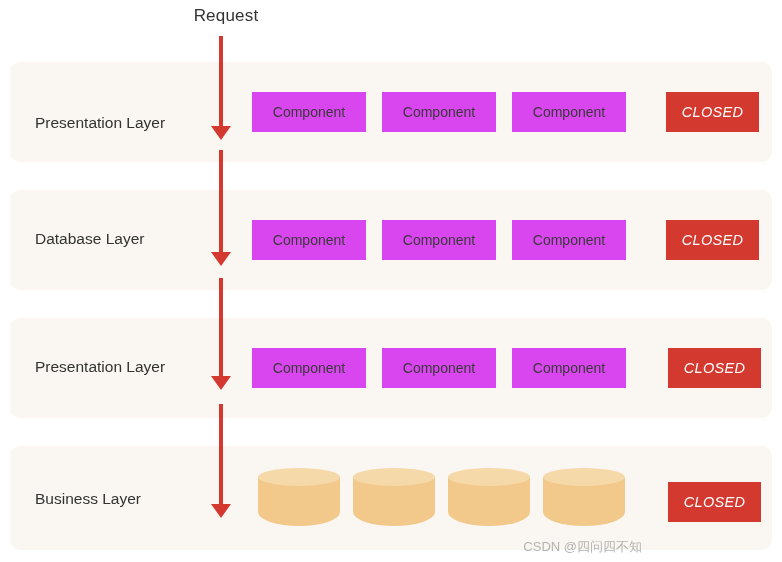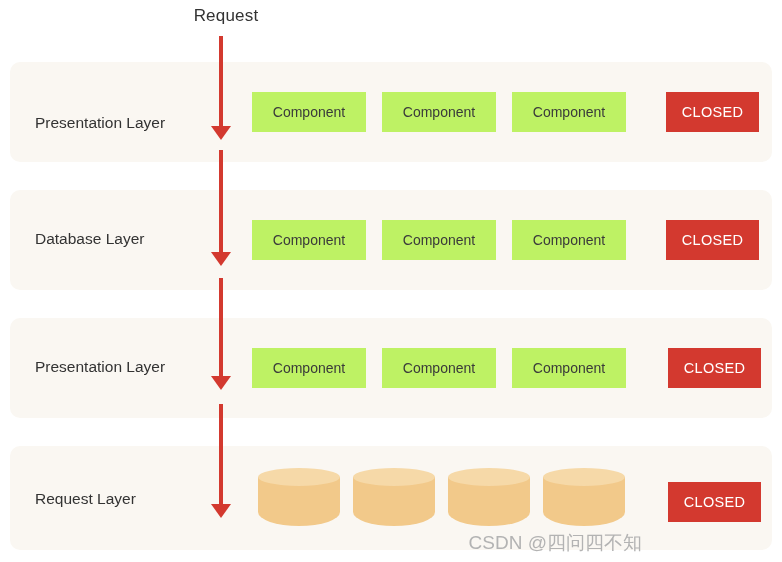--- a/index.html
+++ b/index.html
@@ -49,40 +49,41 @@
     font-size: 15.5px;
     color: #333333;
     white-space: nowrap;
   }
 
   
   .component {
     position: absolute;
     width: 114px;
     height: 40px;
-    background: #bef264;
+    background: #d946ef;
     color: #3a3a3a;
     font-size: 14px;
     display: flex;
     align-items: center;
     justify-content: center;
   }
 
   
   .closed {
     position: absolute;
     width: 93px;
     height: 40px;
     background: #d3392f;
     color: #ffffff;
     font-size: 14.5px;
     display: flex;
     align-items: center;
     justify-content: center;
     letter-spacing: 0.3px;
+    font-style: italic;
   }
 
   
   .cylinder {
     position: absolute;
     width: 82px;
     height: 58px;
   }
   .cyl-body {
     position: absolute;
@@ -118,21 +119,21 @@
     border-left: 10px solid transparent;
     border-right: 10px solid transparent;
     border-top: 14px solid #d3392f;
   }
 
   
   .watermark {
     position: absolute;
     right: 12px;
     bottom: 6px;
-    font-size: 19px;
+    font-size: 13px;
     color: #b3b3b3;
     white-space: nowrap;
   }
 </style>
 </head>
 <body>
 
 <div id="canvas">
 
   <div class="request-label">Request</div>
@@ -155,21 +156,21 @@
 
   <div class="layer" style="top:318px;height:100px;">
     <div class="layer-title" style="top:40px;">Presentation Layer</div>
     <div class="component" style="left:242px;top:30px;">Component</div>
     <div class="component" style="left:372px;top:30px;">Component</div>
     <div class="component" style="left:502px;top:30px;">Component</div>
     <div class="closed" style="left:658px;top:30px;">CLOSED</div>
   </div>
 
   <div class="layer" style="top:446px;height:104px;">
-    <div class="layer-title" style="top:44px;">Request Layer</div>
+    <div class="layer-title" style="top:44px;">Business Layer</div>
 
     <div class="cylinder" style="left:248px;top:22px;">
       <div class="cyl-body"></div>
       <div class="cyl-top"></div>
     </div>
     <div class="cylinder" style="left:343px;top:22px;">
       <div class="cyl-body"></div>
       <div class="cyl-top"></div>
     </div>
     <div class="cylinder" style="left:438px;top:22px;">

